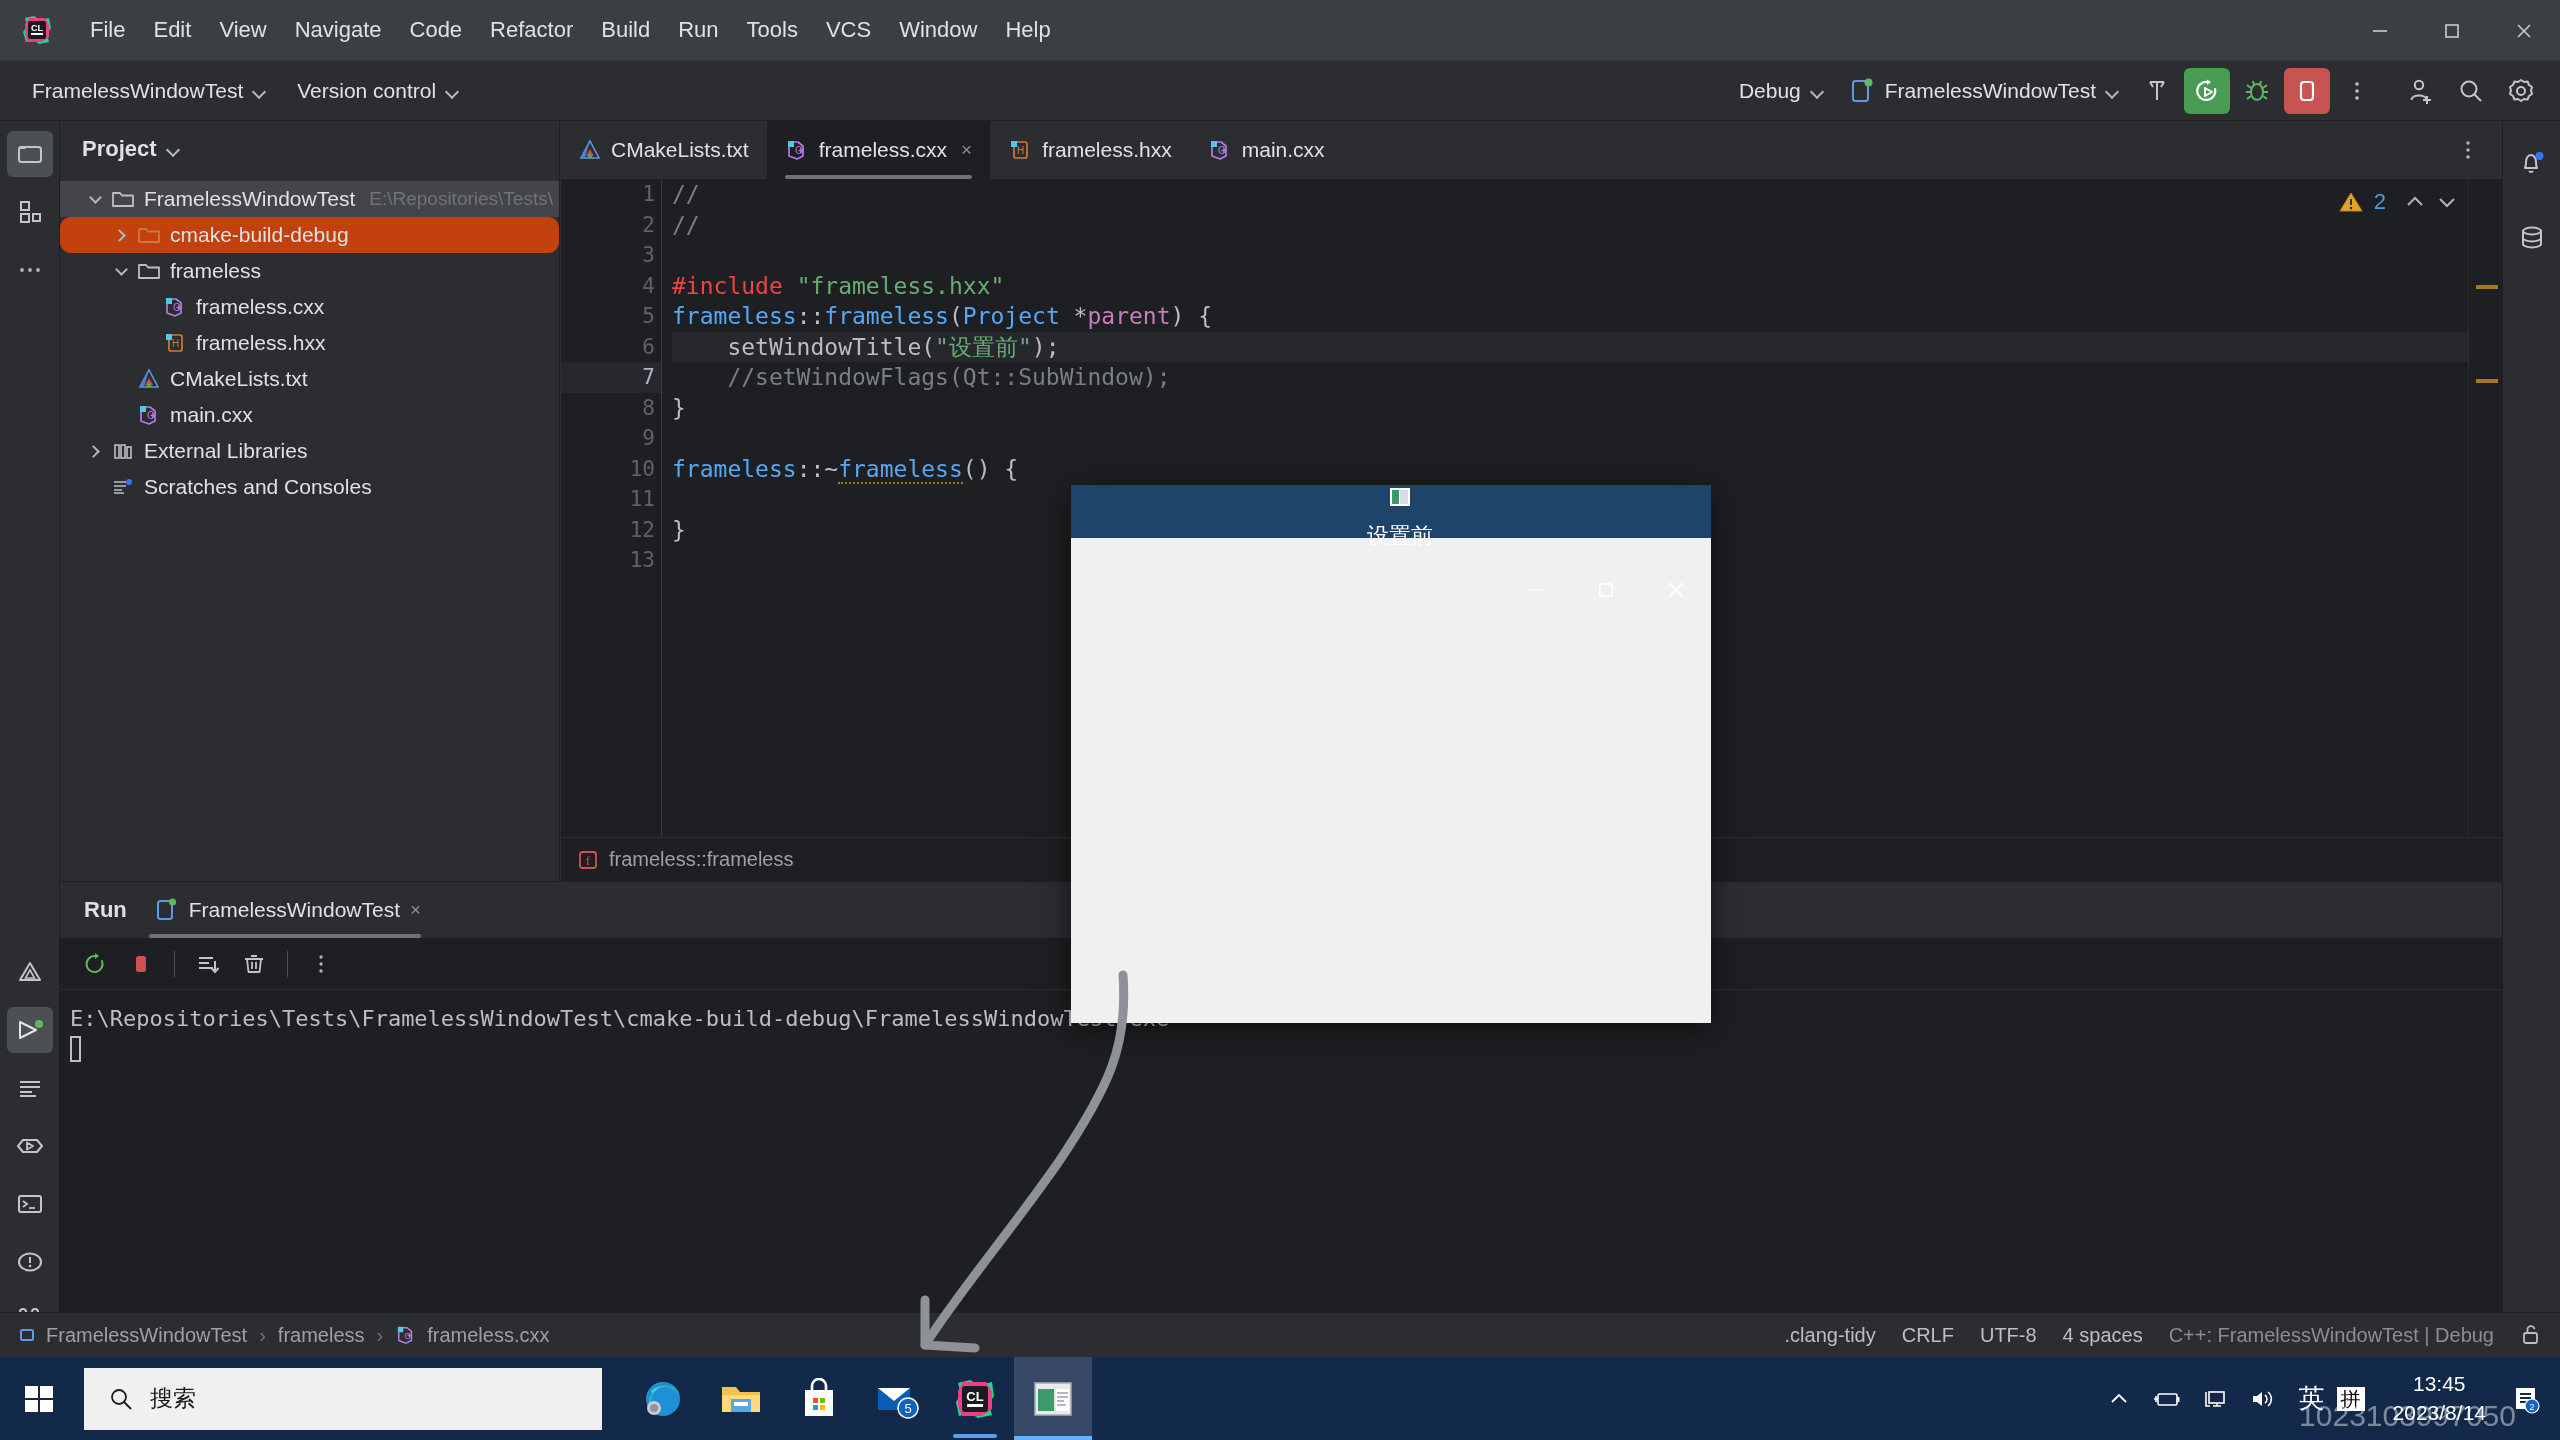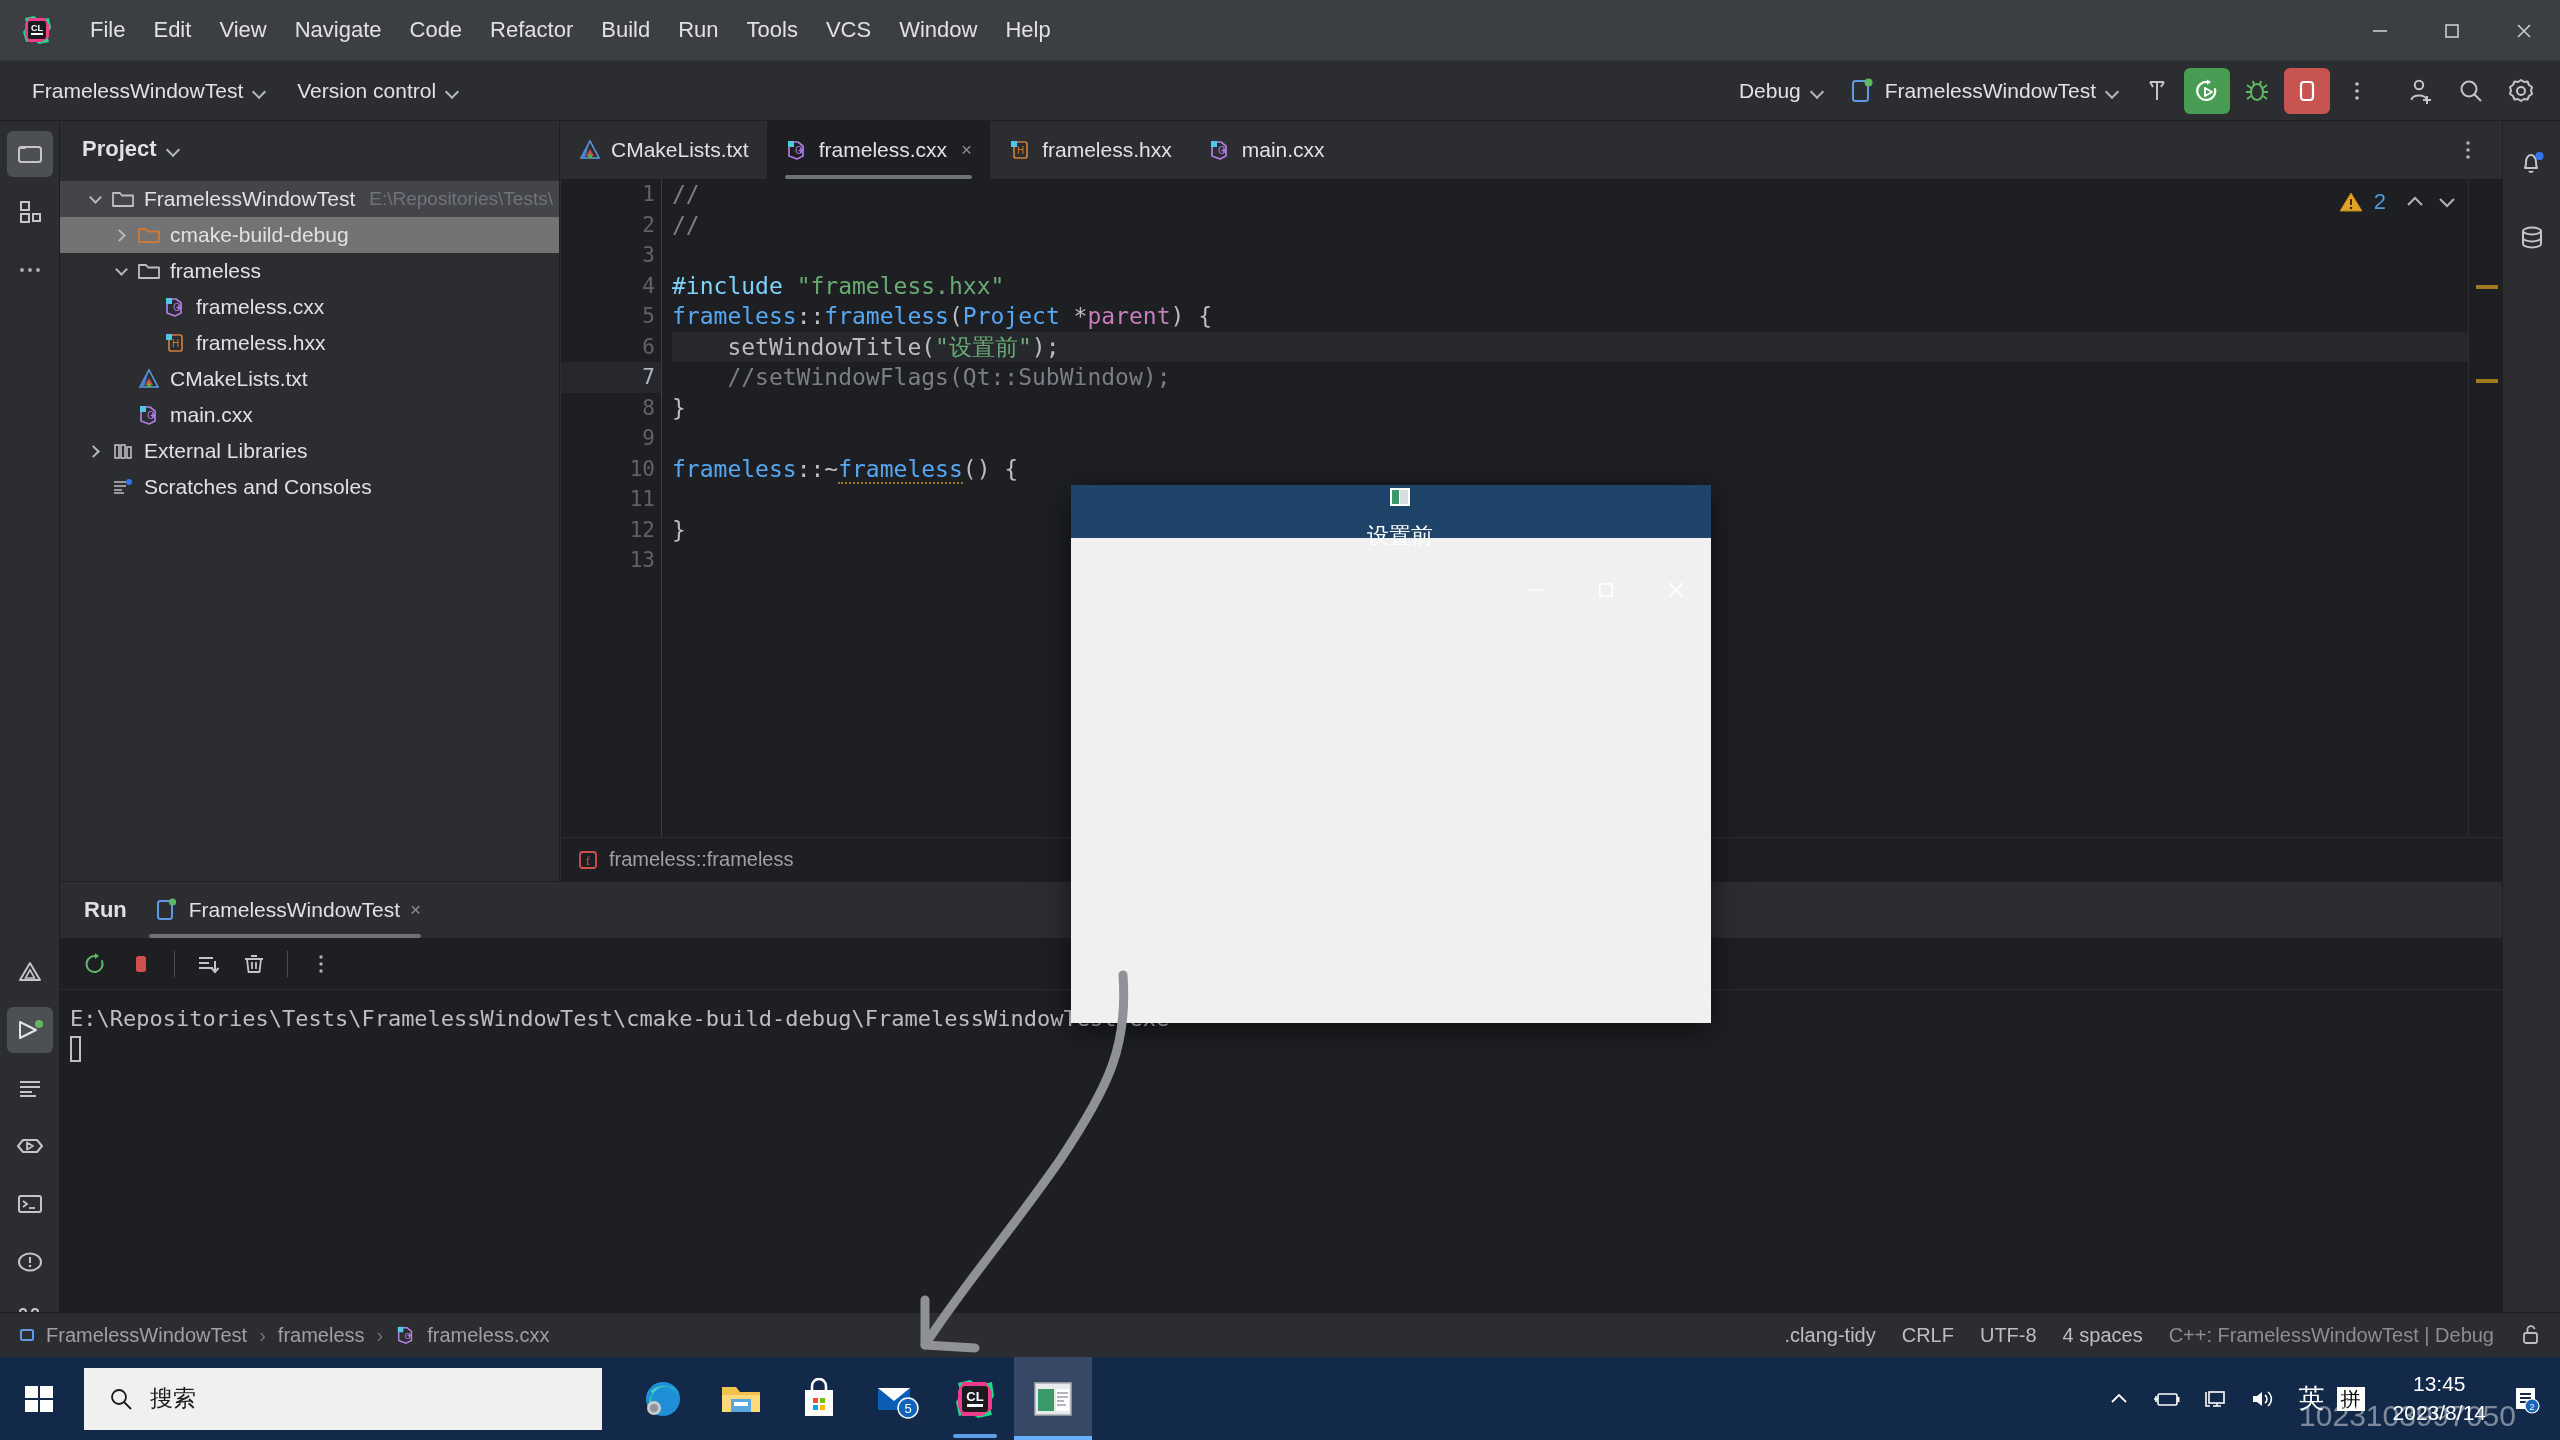--- a/index.html
+++ b/index.html
@@ -98,21 +98,21 @@
   .project-hdr {
     display: flex; align-items: center; gap: 10px; height: 56px; padding-left: 22px;
     color: #dfe1e5; font-size: 22px; font-weight: bold;
   }
   .tree { padding-top: 4px; font-size: 21px; color: #dfe1e5; }
   .trow {
     display: flex; align-items: center; height: 36px; white-space: nowrap; padding-right: 6px;
     position: relative;
   }
   .trow.sel { background: #43454a; }
-  .trow.hl { background: #737373; }
+  .trow.hl { background: #c2410c; border-radius: 11px; }
   .tarrow { width: 26px; display: flex; align-items: center; justify-content: center; flex: none; }
   .tarrow i {
     display:block; width: 9px; height: 9px;
     border-right: 2px solid #b4b8bf; border-bottom: 2px solid #b4b8bf;
   }
   .tarrow.open i { transform: rotate(45deg); margin-top:-4px; }
   .tarrow.closed i { transform: rotate(-45deg); margin-left:-3px; }
   .ticon { width: 30px; display:flex; align-items:center; justify-content:center; flex:none; margin-right: 6px; }
   .tpath { color: #6f737a; font-size: 19px; margin-left: 14px; overflow: hidden; }
 
@@ -146,21 +146,21 @@
     padding-right: 6px; color: #606366; position: relative;
   }
   .gline.cur { color: #a9b7c6; background: #26282e; }
   .code {
     flex: 1; position: relative; font-family: "DejaVu Sans Mono", monospace; font-size: 23px;
     border-left: 1px solid #393b40; padding-left: 10px;
   }
   .cline { height: 30.5px; line-height: 30.5px; white-space: pre; color: #bcbec4; }
   .cline.cur { background: #26282e; }
   .c-comment { color: #7a7e85; }
-  .c-kw { color: #7dd3fc; }
+  .c-kw { color: #ef4444; }
   .c-str { color: #6aab73; }
   .c-type { color: #56a8f5; }
   .c-param { color: #c77dbb; }
   .c-punc { color: #bcbec4; }
   .squiggle { border-bottom: 2px dotted #a1791f; }
   .err-stripe {
     position: absolute; right: 0; top: 0; width: 34px; height: 100%; background: #1e1f22;
     border-left: 1px solid #2b2d30;
   }
   .stripe-mark { position: absolute; right: 4px; width: 22px; height: 4px; background: #a1791f; }

